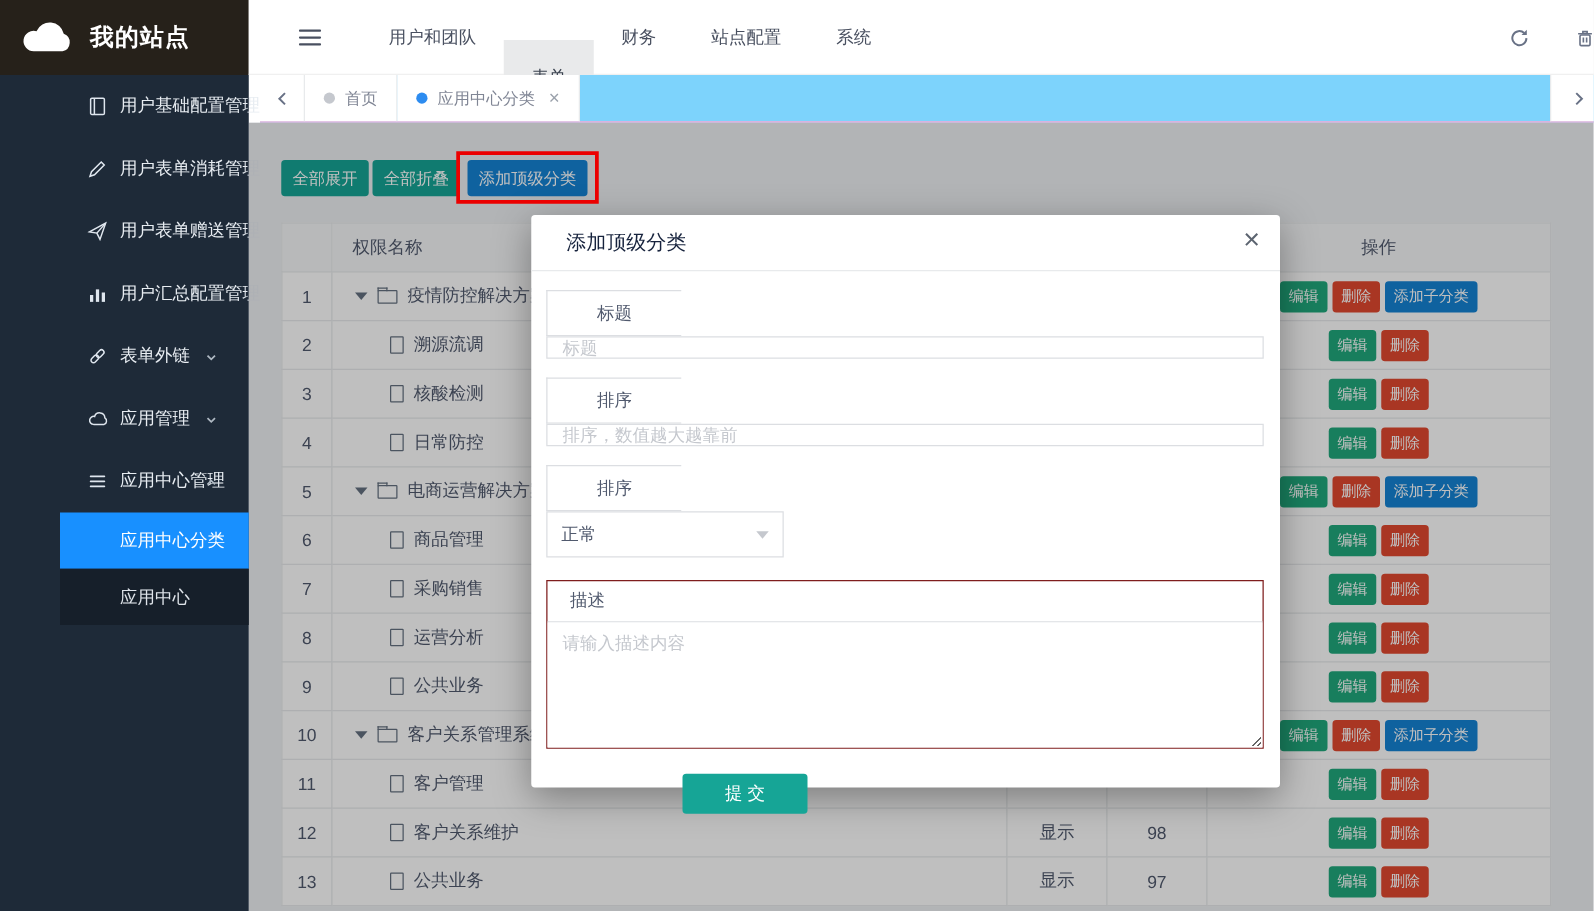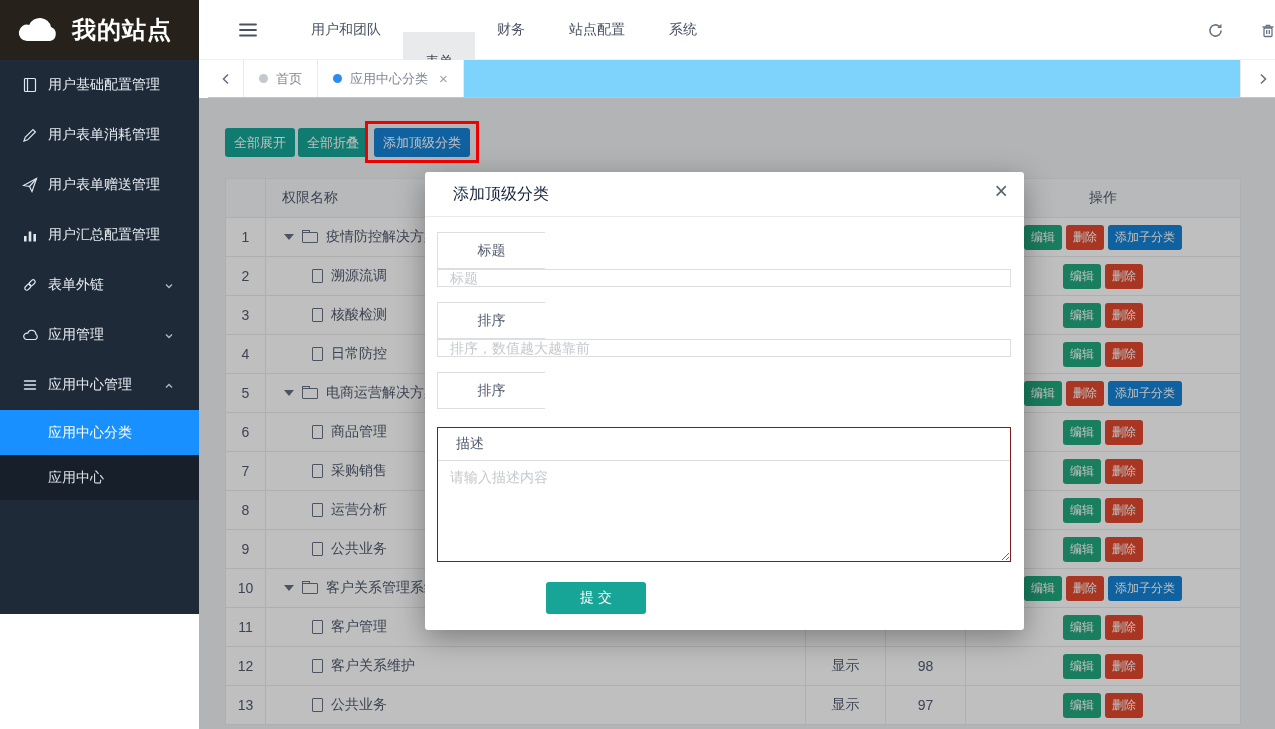--- a/index.html
+++ b/index.html
@@ -3,21 +3,21 @@
 <meta charset="utf-8">
 <style>
   * { box-sizing: border-box; margin: 0; padding: 0; }
   html,body { width:1275px; height:729px; }
   body { font-family:"Liberation Sans","DejaVu Sans",sans-serif; overflow:hidden; background:#fff; }
   .stage { position:relative; width:1275px; height:729px; overflow:hidden; }
 
   
   .logo { position:absolute; left:0; top:0; width:199px; height:60px; background:#26211a;
           display:flex; align-items:center; padding-left:16px; gap:10px; cursor:pointer; z-index:5;}
-  .site-name { color:#fff; font-size:24px; font-weight:bold; letter-spacing:1px; }
+  .site-name { color:#fff; font-size:19px; font-weight:bold; letter-spacing:1px; }
   .topnav { position:absolute; left:199px; top:0; width:1238px; height:60px; background:#fff;
             border-bottom:1px solid #f0f0f0; z-index:5;}
   .collapse-btn { position:absolute; left:40px; top:22px; cursor:pointer; }
   .nav-list { position:absolute; left:90px; top:0; height:60px; display:flex; }
   .nav-item { padding:0 22px; height:60px; display:flex; align-items:center; font-size:14px;
               color:#495060; cursor:pointer; white-space:nowrap; }
   .nav-item.active { background:#e9eaeb; color:#3b4350;margin-top:32px; }
   .top-icons { position:absolute; right:28px; top:0; height:60px; display:flex; align-items:center; gap:36px; }
   .tool-ic { cursor:pointer; display:flex; align-items:center; }
   .user-box { display:flex; align-items:center; gap:7px; font-size:10px; color:#495060; cursor:pointer; }
@@ -32,21 +32,21 @@
   .tab-arrow.right { right:0; width:44px; border-left:1px solid #e8eaec; }
   .tabs { position:absolute; left:36px; top:0; height:37px; display:flex; }
   .tag-tab { display:flex; align-items:center; padding:0 15px; border-right:1px solid #e8eaec;
              font-size:13px; color:#808695; gap:8px; cursor:pointer; background:#fff; }
   .dot { width:9px; height:9px; border-radius:50%; }
   .dot.gray { background:#c5c8ce; }
   .dot.blue { background:#2d8cf0; }
   .tab-close { font-size:15px; color:#9aa1ab; margin-left:3px; line-height:1; cursor:pointer; }
 
   
-  .sidebar { position:absolute; left:0; top:60px; width:199px; height:554px; background:#1e2a38; z-index:4; }
+  .sidebar { position:absolute; left:0; top:60px; width:199px; height:669px; background:#1e2a38; z-index:4;padding-left:48px; }
   .side-item { height:50px; display:flex; align-items:center; padding:0 14px 0 22px; color:#e8edf2;
                font-size:14px; position:relative; cursor:pointer; white-space:nowrap; }
   .side-item svg { margin-right:10px; flex:none; }
   .side-chev { position:absolute; right:14px; top:19px; }
   .side-sub .sub { height:45px; display:flex; align-items:center; padding-left:48px; font-size:14px;
                    color:#dfe4ea; background:#161f2a; cursor:pointer; }
   .side-sub .sub.active { background:#1890ff; color:#fff; }
 
   
   .main { position:absolute; left:199px; top:98px; width:1076px; height:631px; background:#eef0f3; overflow:hidden; }
@@ -459,20 +459,24 @@
         <div class="frow">
           <div class="flabel">标题</div>
           <input class="finput" placeholder="标题" style="">
         </div>
         <div class="frow">
           <div class="flabel">排序</div>
           <input class="finput" placeholder="排序，数值越大越靠前" style="">
         </div>
         <div class="frow" style="margin-bottom:0;">
           <div class="flabel">排序</div>
+          <div class="fselect">
+            <span>正常</span>
+            <span class="sel-caret"></span>
+          </div>
         </div>
         <div class="desc-box">
           <div class="desc-label">描述</div>
           <textarea class="desc-ta" placeholder="请输入描述内容" style=""></textarea>
         </div>
         <button class="submit-btn">提 交</button>
       </div>
     </div>
 
   </div>

